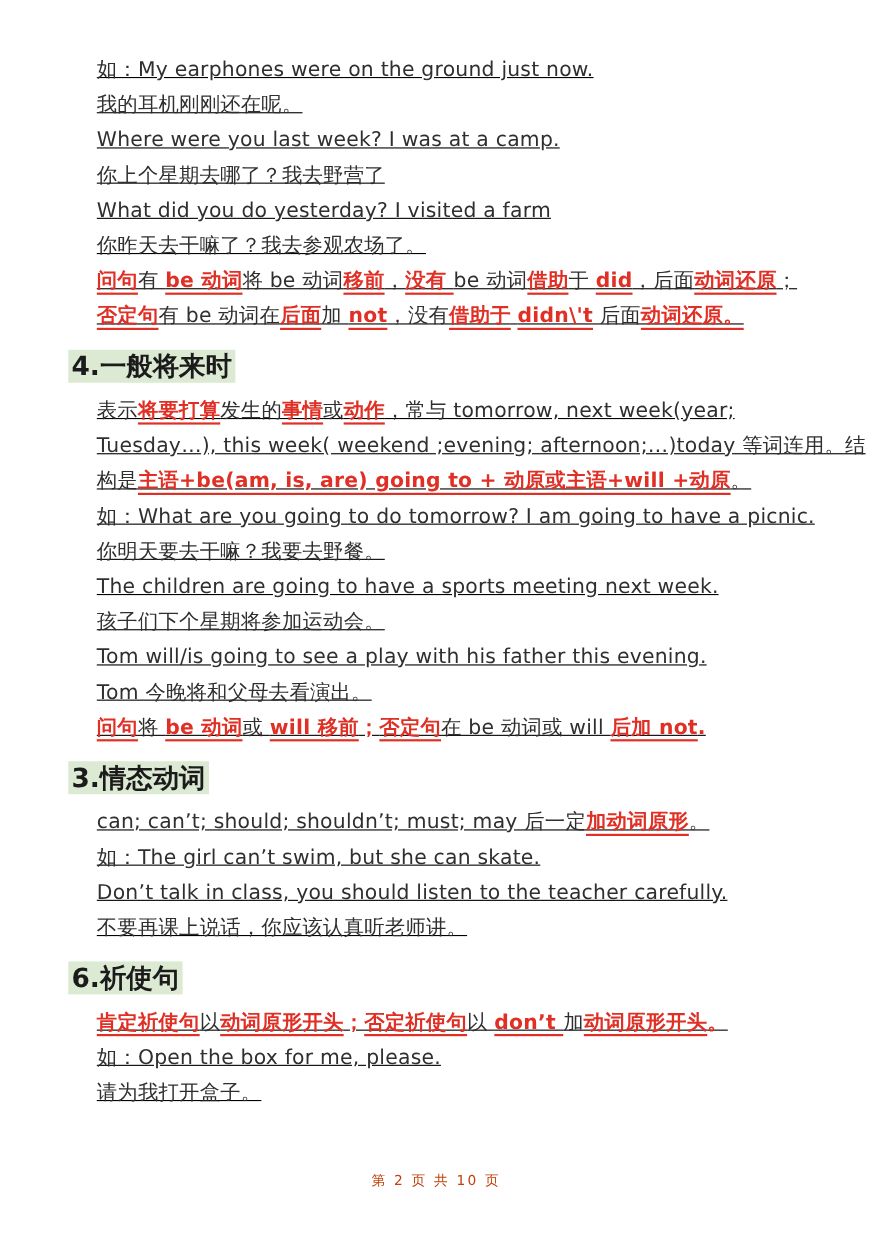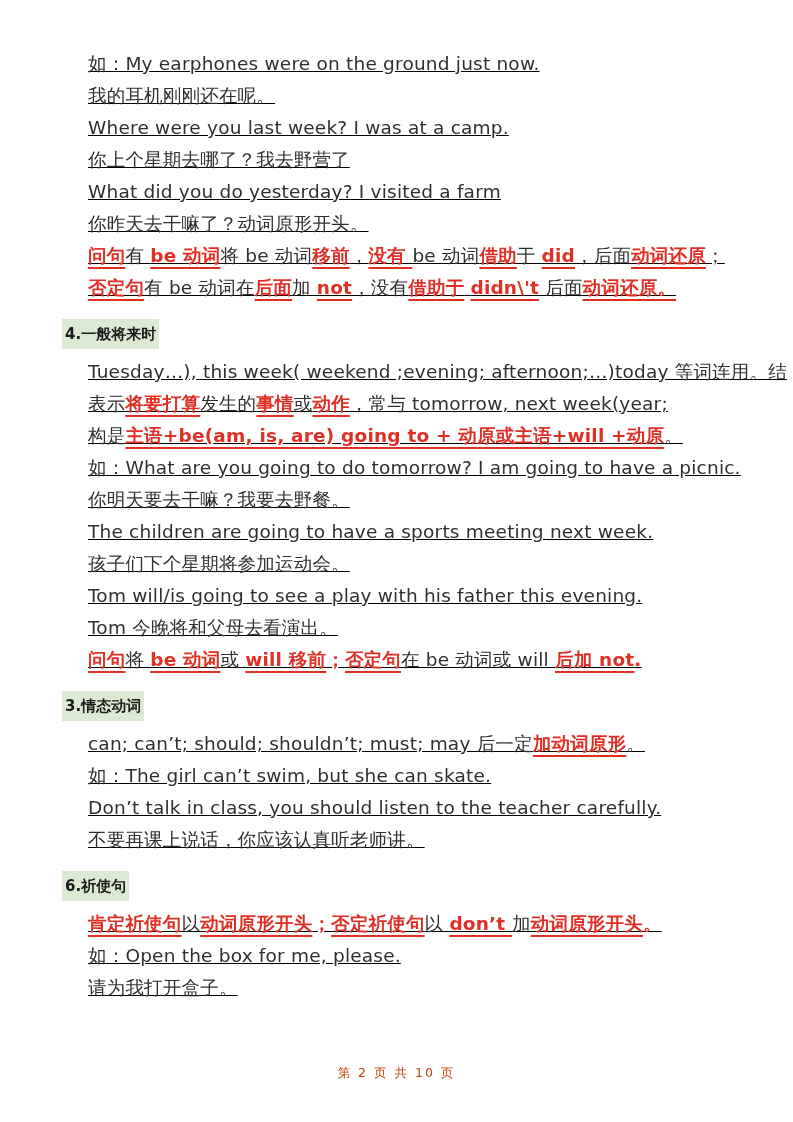--- a/index.html
+++ b/index.html
@@ -51,21 +51,21 @@
   .heading{
     margin:14px 0 6px 62px;
     line-height:32px;
     white-space:nowrap;
   }
   .heading .hl{
     display:inline-block;
     background:var(--green);
     color:#1b1b1b;
     font-weight:700;
-    font-size:15px;
+    font-size:24px;
     line-height:30px;
     padding:0 3px;
   }
   .footer{
     position:absolute;
     left:0;
     bottom:40px;
     width:100%;
     text-align:center;
     font-size:12.5px;
@@ -76,26 +76,26 @@
 </head>
 <body>
 
 <div class="page">
   <div class="content" id="content">
       <div class="line"><span class="seg-b">如：My earphones were on the ground just now.</span></div>
       <div class="line"><span class="seg-b">我的耳机刚刚还在呢。</span></div>
       <div class="line"><span class="seg-b">Where were you last week? I was at a camp.</span></div>
       <div class="line"><span class="seg-b">你上个星期去哪了？我去野营了</span></div>
       <div class="line"><span class="seg-b">What did you do yesterday? I visited a farm</span></div>
-      <div class="line"><span class="seg-b">你昨天去干嘛了？动词原形开头。</span></div>
+      <div class="line"><span class="seg-b">你昨天去干嘛了？我去参观农场了。</span></div>
       <div class="line"><span class="seg-r">问句</span><span class="seg-b">有 </span><span class="seg-r">be 动词</span><span class="seg-b">将 be 动词</span><span class="seg-r">移前</span><span class="seg-b">，</span><span class="seg-r">没有 </span><span class="seg-b">be 动词</span><span class="seg-r">借助</span><span class="seg-b">于 </span><span class="seg-r">did</span><span class="seg-b">，后面</span><span class="seg-r">动词还原</span><span class="seg-b">；</span></div>
       <div class="line"><span class="seg-r">否定句</span><span class="seg-b">有 be 动词在</span><span class="seg-r">后面</span><span class="seg-b">加 </span><span class="seg-r">not</span><span class="seg-b">，没有</span><span class="seg-r">借助于</span><span class="seg-b"> </span><span class="seg-r">didn\'t</span><span class="seg-b"> 后面</span><span class="seg-r">动词还原。</span></div>
       <div class="heading"><span class="hl">4.一般将来时</span></div>
+      <div class="line"><span class="seg-b">表示</span><span class="seg-r">将要打算</span><span class="seg-b">发生的</span><span class="seg-r">事情</span><span class="seg-b">或</span><span class="seg-r">动作</span><span class="seg-b">，常与 tomorrow, next week(year;</span></div>
       <div class="line"><span class="seg-b">Tuesday…), this week( weekend ;evening; afternoon;…)today 等词连用。结</span></div>
-      <div class="line"><span class="seg-b">表示</span><span class="seg-r">将要打算</span><span class="seg-b">发生的</span><span class="seg-r">事情</span><span class="seg-b">或</span><span class="seg-r">动作</span><span class="seg-b">，常与 tomorrow, next week(year;</span></div>
       <div class="line"><span class="seg-b">构是</span><span class="seg-r">主语+be(am, is, are) going to + 动原或主语+will +动原</span><span class="seg-b">。</span></div>
       <div class="line"><span class="seg-b">如：What are you going to do tomorrow? I am going to have a picnic.</span></div>
       <div class="line"><span class="seg-b">你明天要去干嘛？我要去野餐。</span></div>
       <div class="line"><span class="seg-b">The children are going to have a sports meeting next week.</span></div>
       <div class="line"><span class="seg-b">孩子们下个星期将参加运动会。</span></div>
       <div class="line"><span class="seg-b">Tom will/is going to see a play with his father this evening.</span></div>
       <div class="line"><span class="seg-b">Tom 今晚将和父母去看演出。</span></div>
       <div class="line"><span class="seg-r">问句</span><span class="seg-b">将 </span><span class="seg-r">be 动词</span><span class="seg-b">或 </span><span class="seg-r">will 移前</span><span class="seg-rp">；</span><span class="seg-r">否定句</span><span class="seg-b">在 be 动词或 will </span><span class="seg-r">后加 not</span><span class="seg-rp">.</span></div>
       <div class="heading"><span class="hl">3.情态动词</span></div>
       <div class="line"><span class="seg-b">can; can’t; should; shouldn’t; must; may 后一定</span><span class="seg-r">加动词原形</span><span class="seg-b">。</span></div>

